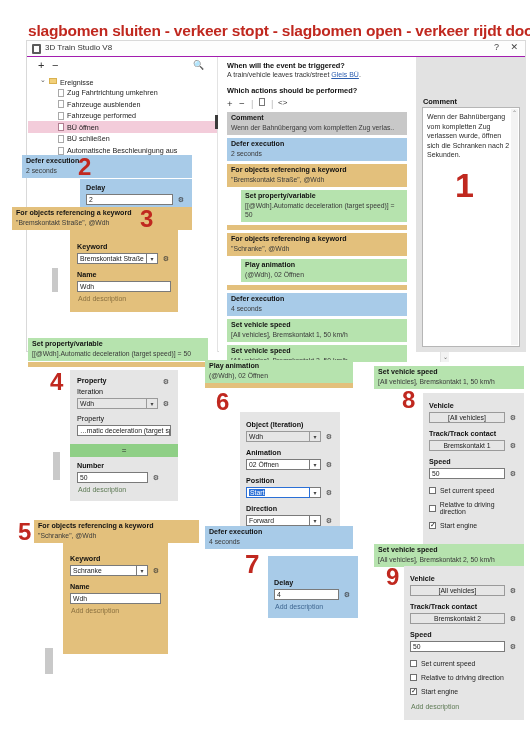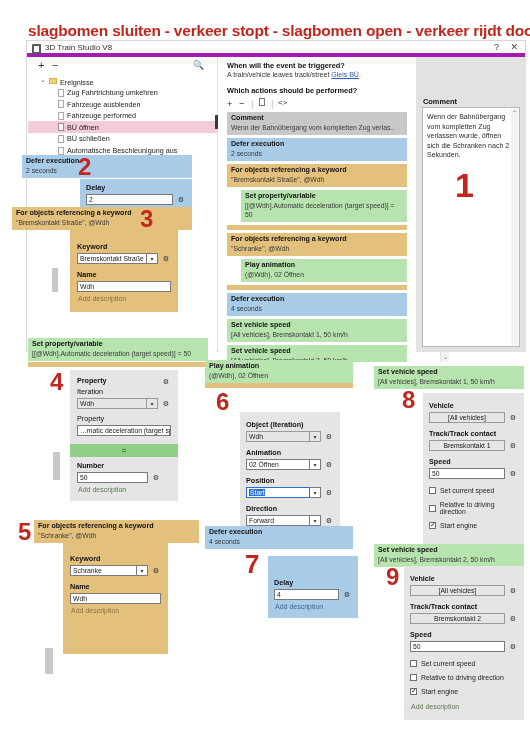--- a/index.html
+++ b/index.html
@@ -20,21 +20,21 @@
   }
 
   
   .appwin {
     position: absolute; left: 26px; top: 40px;
     width: 500px; height: 312px;
     background: #ffffff; border: 1px solid #d9d9d9;
   }
   .titlebar {
     position: absolute; left: 0; top: 0; width: 100%; height: 16px;
-    background: #fdfdfd; border-bottom: 4px solid #a21caf;
+    background: #fdfdfd; border-bottom: 1px solid #a21caf;
   }
   .title-icon {
     position: absolute; left: 5px; top: 3px; width: 9px; height: 10px;
     background: #5b5b5b; border-radius: 1px;
   }
   .title-icon:after{
     content:""; position:absolute; left:2px; top:2px; width:5px; height:6px;
     background:#fdfdfd;
   }
   .title-text {

